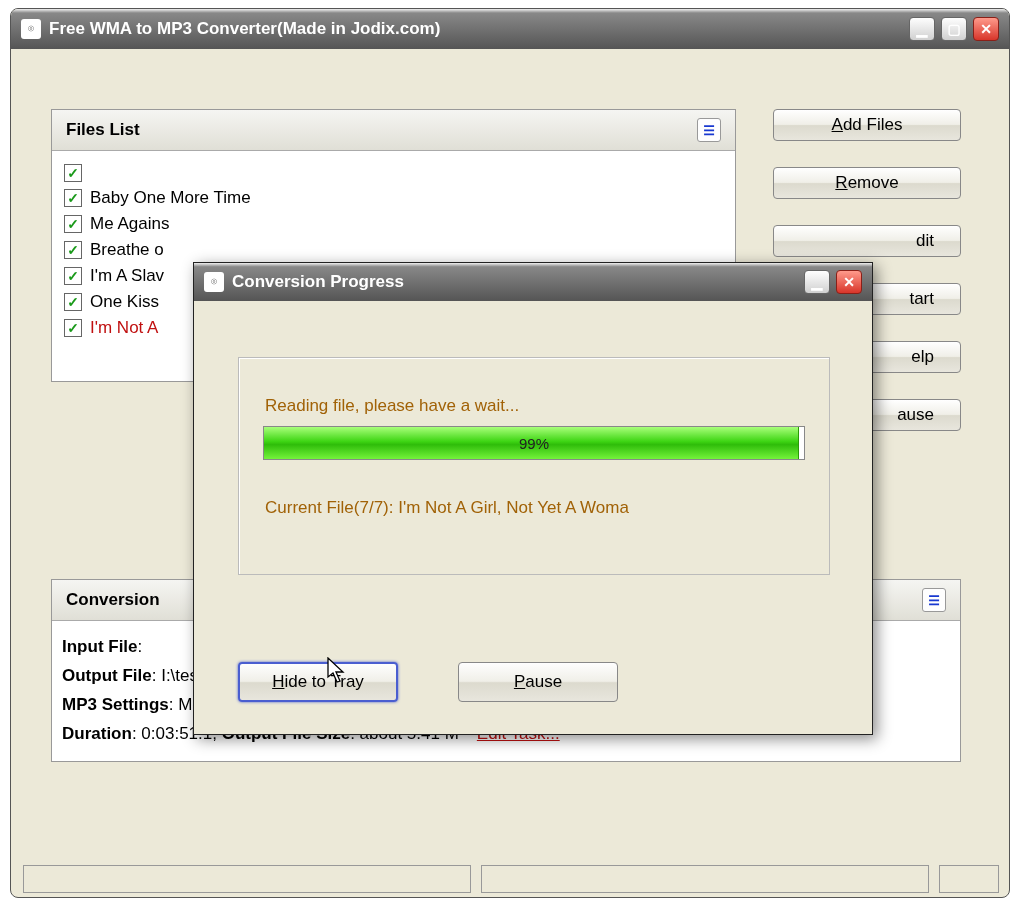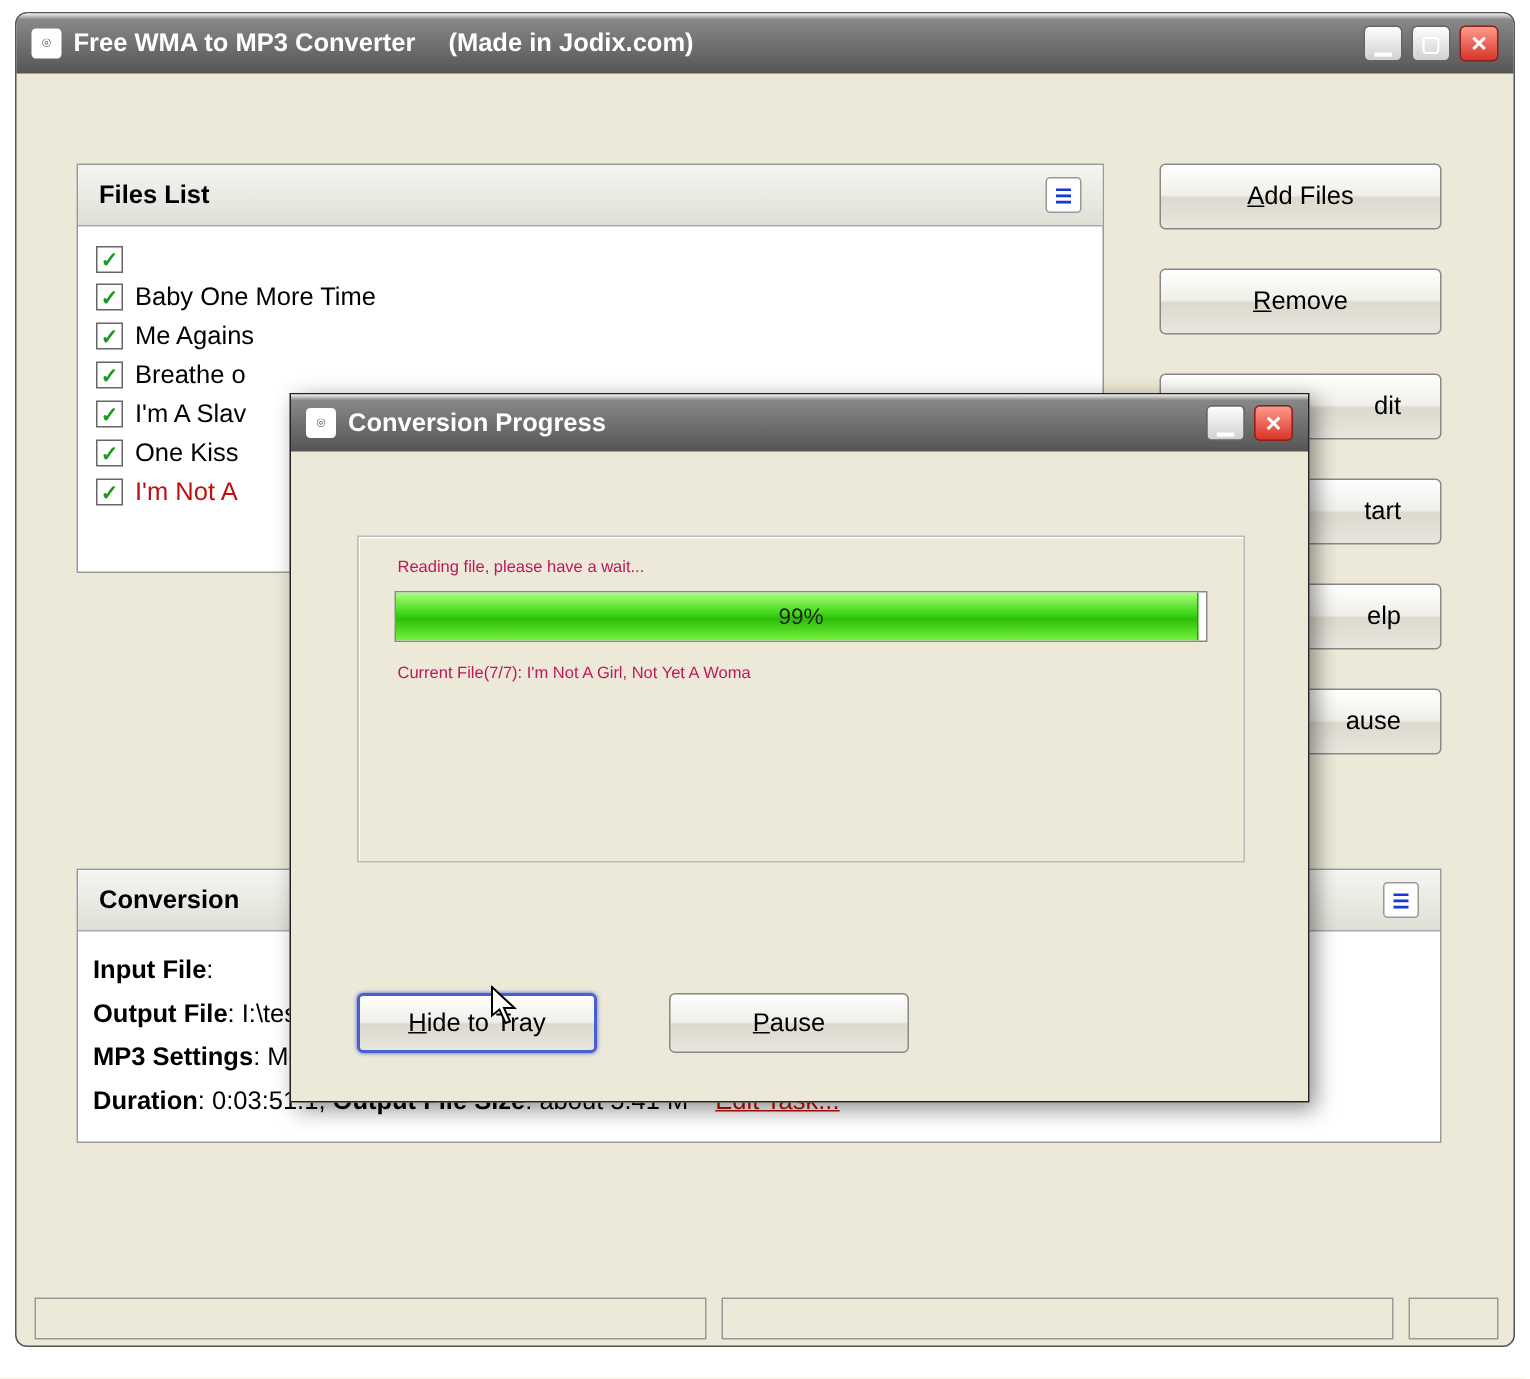--- a/index.html
+++ b/index.html
@@ -32,21 +32,21 @@
 .titlebar .sysicon {
   width: 20px; height: 20px;
   background: #fff;
   border-radius: 3px;
   margin-right: 8px;
   font-size: 10px;
   display: flex; align-items: center; justify-content: center;
   color: #333;
 }
 .titlebar .title { font-weight: bold; font-size: 17px; flex: 0 0 auto; }
-.titlebar .subtitle { font-weight: bold; font-size: 17px; margin-left: 22px; flex: 1; }
+.titlebar .subtitle { font-weight: bold; font-size: 17px; flex: 1; }
 .titlebar .win-btns { display: flex; gap: 6px; }
 .win-btn {
   width: 26px; height: 24px;
   background: linear-gradient(to bottom, #fefefe 0%, #d0d0d0 100%);
   border: 1px solid #666;
   border-radius: 4px;
   display: flex; align-items: center; justify-content: center;
   font-size: 14px; font-weight: bold;
 }
 .win-btn.close {
@@ -103,21 +103,21 @@
 }
 .side-buttons {
   position: absolute;
   top: 0; left: 722px;
   width: 188px;
   display: flex;
   flex-direction: column;
   gap: 26px;
 }
 .side-btn {
-  height: 44px;
+  height: 32px;
   background: linear-gradient(to bottom, #ffffff 0%, #f0efe8 48%, #dcdace 52%, #e8e6dd 100%);
   border: 1px solid #888;
   border-radius: 4px;
   font-size: 17px;
   display: flex; align-items: center; justify-content: center;
 }
 .side-btn .u { text-decoration: underline; }
 .details-panel {
   position: absolute;
   top: 570px; left: 40px;
@@ -156,23 +156,24 @@
 .progress-group {
   position: absolute;
   top: 94px; left: 44px;
   width: 592px;
   height: 218px;
   border: 1px solid #bbb;
   background: #ece9d8;
   box-shadow: inset 1px 1px 0 #fff;
 }
 .prog-label {
-  color: #be185d;
-  font-size: 11px;
+  color: #a16207;
+  font-size: 17px;
   padding: 14px 26px 6px 26px;
+  margin-top: 24px;
 }
 .progress-bar {
   margin: 4px 24px 1px 24px;
   height: 34px;
   background: #fff;
   border: 1px solid #888;
   position: relative;
   overflow: hidden;
 }
 .progress-fill {
@@ -183,21 +184,21 @@
 .progress-text {
   position: absolute; top: 0; left: 0; width: 100%; height: 100%;
   display: flex; align-items: center; justify-content: center;
   font-size: 15px;
   color: #222;
 }
 .modal-buttons {
   position: absolute;
   bottom: 32px; left: 44px;
   display: flex;
-  gap: 48px;
+  gap: 60px;
 }
 .modal-btn {
   width: 160px; height: 40px;
   background: linear-gradient(to bottom, #fefefe 0%, #f0efe8 48%, #dcdace 52%, #e8e6dd 100%);
   border: 1px solid #888;
   border-radius: 4px;
   font-size: 17px;
   display: flex; align-items: center; justify-content: center;
 }
 .modal-btn.focused {

